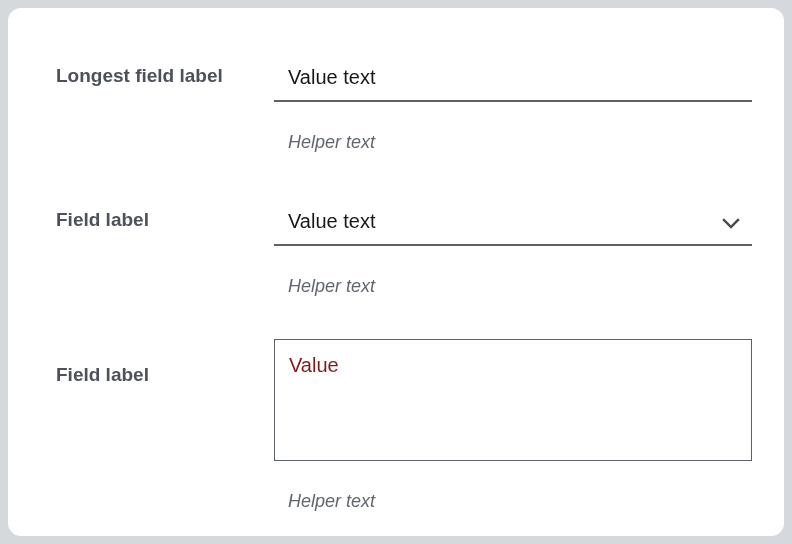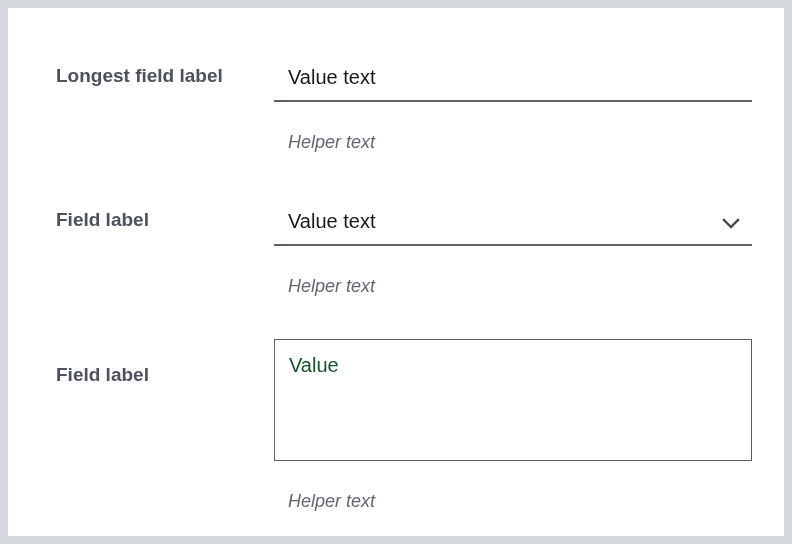--- a/index.html
+++ b/index.html
@@ -16,20 +16,21 @@
   }
 
   .card {
     position: absolute;
     left: 8px;
     top: 8px;
     width: 776px;
     height: 528px;
     background: #ffffff;
     box-sizing: border-box;
+    border-radius: 13px;
   }
 
   .form {
     position: absolute;
     left: 0;
     top: 0;
     width: 100%;
   }
 
   
@@ -112,21 +113,21 @@
 
   
   .textarea {
     width: 100%;
     height: 122px;
     box-sizing: border-box;
     border: 1px solid #5d6268;
     background: transparent;
     font-family: "Liberation Sans", sans-serif;
     font-size: 20px;
-    color: #14532d;
+    color: #7f1d1d;
     line-height: 26px;
     padding: 12px 12px 12px 14px;
     outline: none;
     resize: none;
     display: block;
   }
 
   
   .helper-text {
     font-size: 18px;

